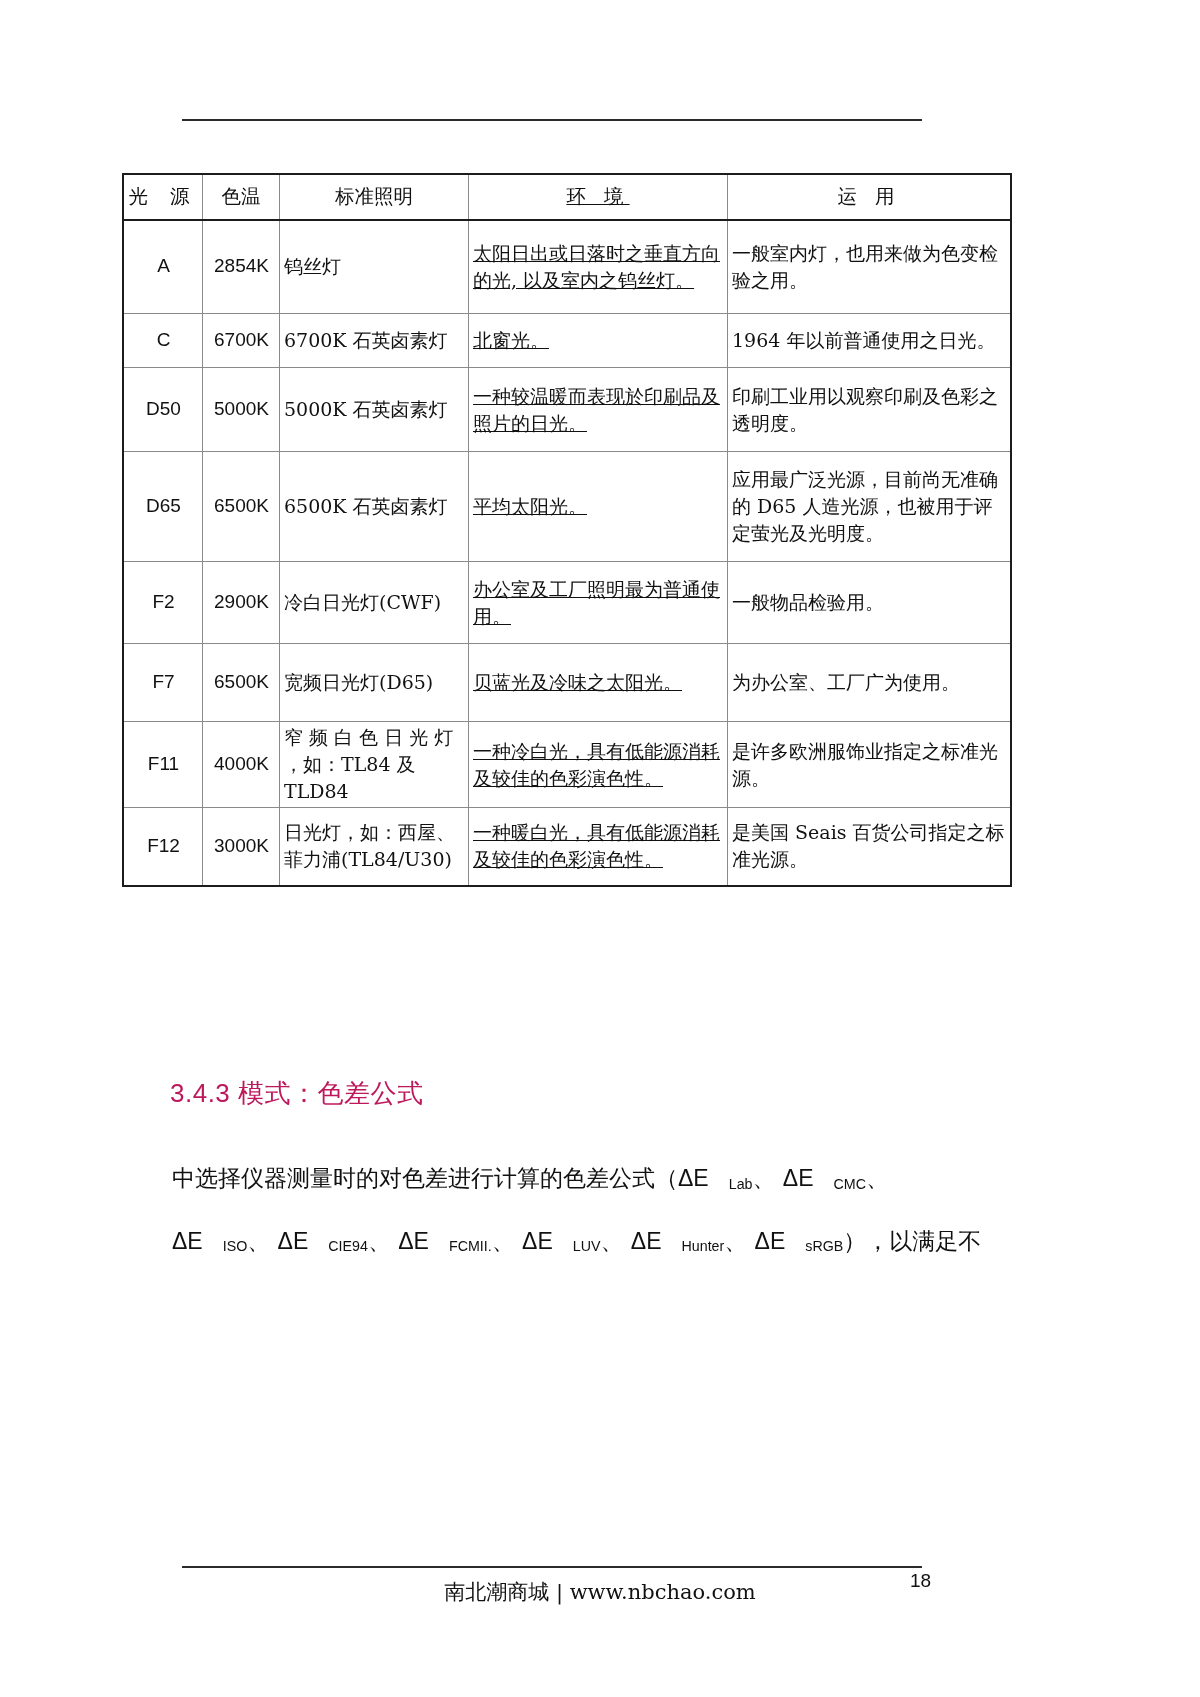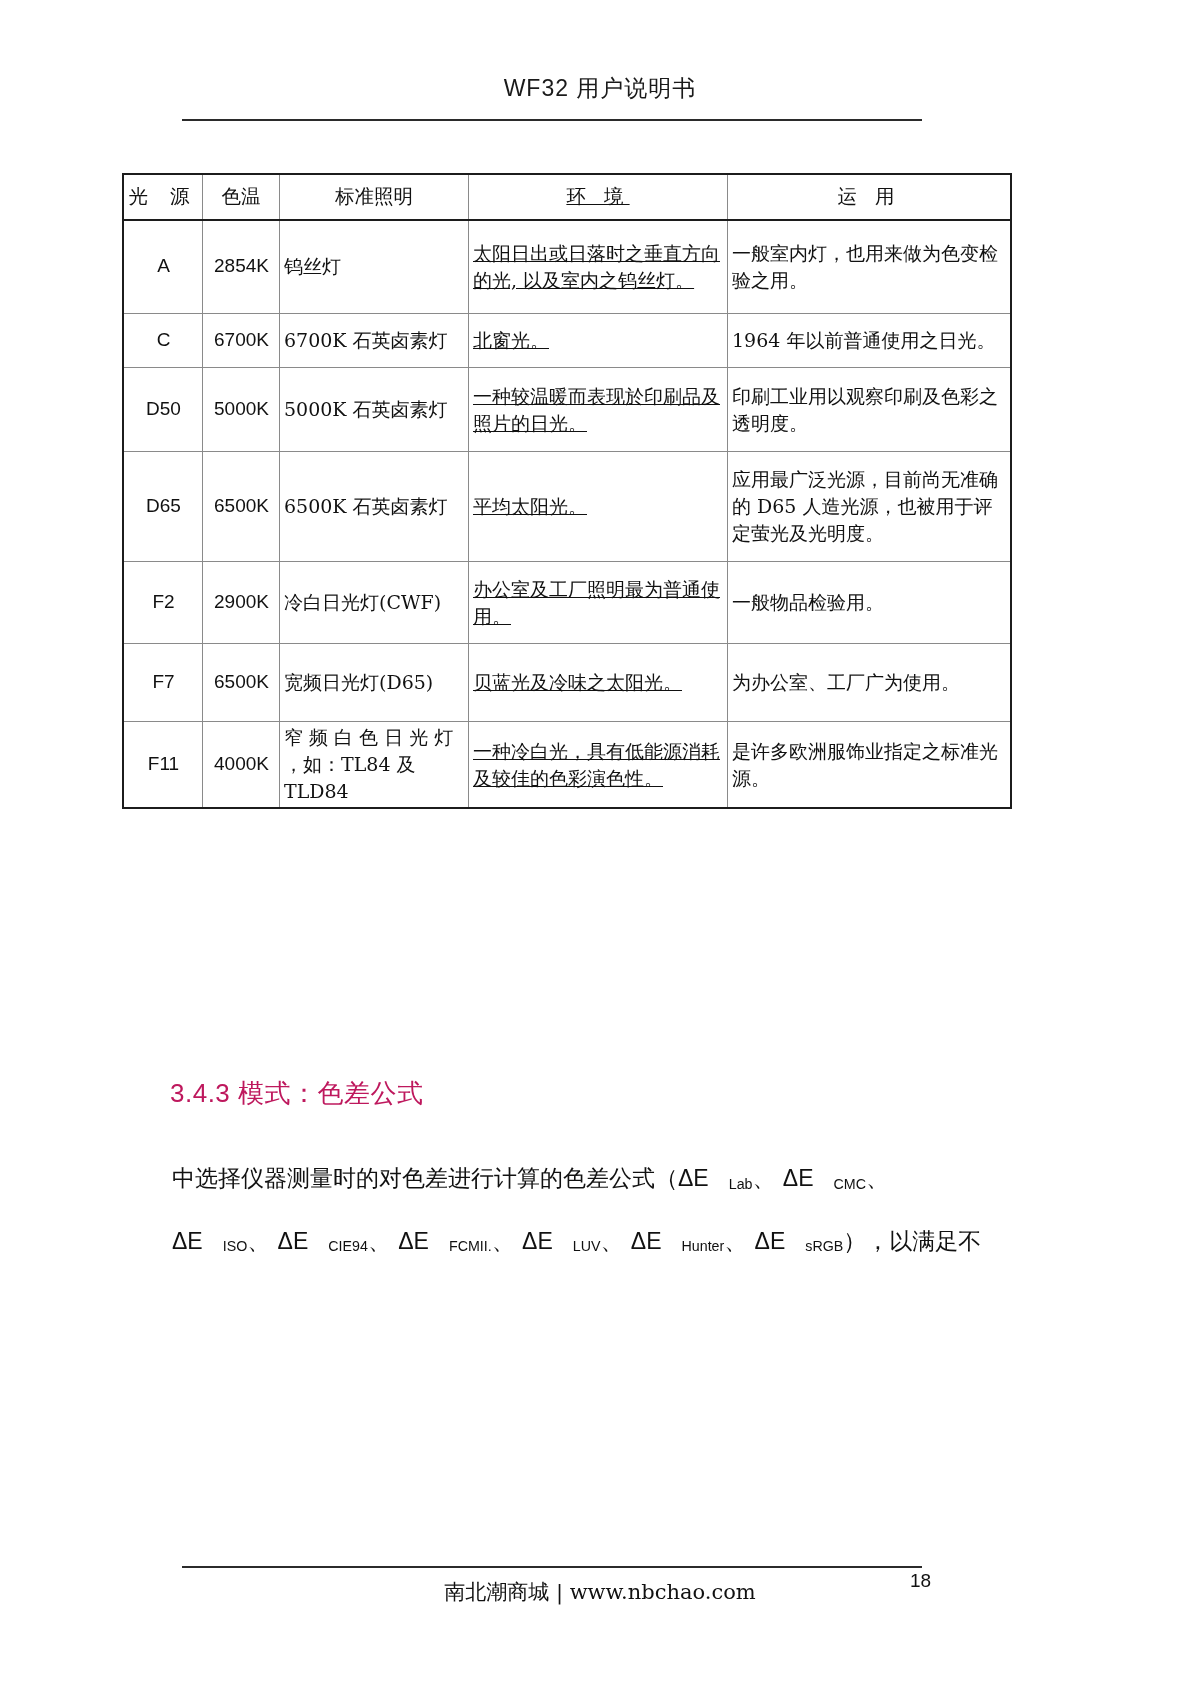--- a/index.html
+++ b/index.html
@@ -118,21 +118,20 @@
     font-family:"Liberation Sans","DejaVu Sans",sans-serif;
     font-size:19px;
     color:#111;
   }
 </style>
 </head>
 <body>
 
 <div class="page">
 
-  <div class="header-title">WF32 用户说明书</div>
   <div class="header-rule"></div>
 
   <div class="tbl-wrap">
     <table class="lt">
       <tbody>
           <tr class="hdr">
         <td class="c-src cn sp">光  源</td>
         <td class="c-tmp cn">色温</td>
         <td class="c-std cn">标准照明</td>
         <td class="c-env cn sp2">环  境</td>
@@ -188,20 +187,27 @@
       </tr>
 
       <tr style="height:78px">
         <td class="c-src sans">F11</td>
         <td class="c-tmp sans">4000K</td>
         <td class="c-std cn pad-left">窄 频 白 色 日 光 灯 ，如：TL84 及 TLD84</td>
         <td class="c-env cn">一种冷白光，具有低能源消耗及较佳的色彩演色性。</td>
         <td class="c-use cn">是许多欧洲服饰业指定之标准光源。</td>
       </tr>
 
+      <tr style="height:78px">
+        <td class="c-src sans">F12</td>
+        <td class="c-tmp sans">3000K</td>
+        <td class="c-std cn pad-left">日光灯，如：西屋、菲力浦(TL84/U30)</td>
+        <td class="c-env cn">一种暖白光，具有低能源消耗及较佳的色彩演色性。</td>
+        <td class="c-use cn">是美国 Seais 百货公司指定之标准光源。</td>
+      </tr>
     </tbody>
       </table>
   </div>
 
   <div class="sec-head">3.4.3 模式：色差公式</div>
 
   <div class="body-par">
     <span class="ln">中选择仪器测量时的对色差进行计算的色差公式（<span class="sym">ΔE<sub>Lab</sub></span>、 <span class="sym">ΔE<sub>CMC</sub></span>、</span>
     <span class="ln"><span class="sym">ΔE<sub>ISO</sub></span>、 <span class="sym">ΔE<sub>CIE94</sub></span>、 <span class="sym">ΔE<sub>FCMII.</sub></span>、 <span class="sym">ΔE<sub>LUV</sub></span>、 <span class="sym">ΔE<sub>Hunter</sub></span>、 <span class="sym">ΔE<sub>sRGB</sub></span>），以满足不</span>
   </div>

